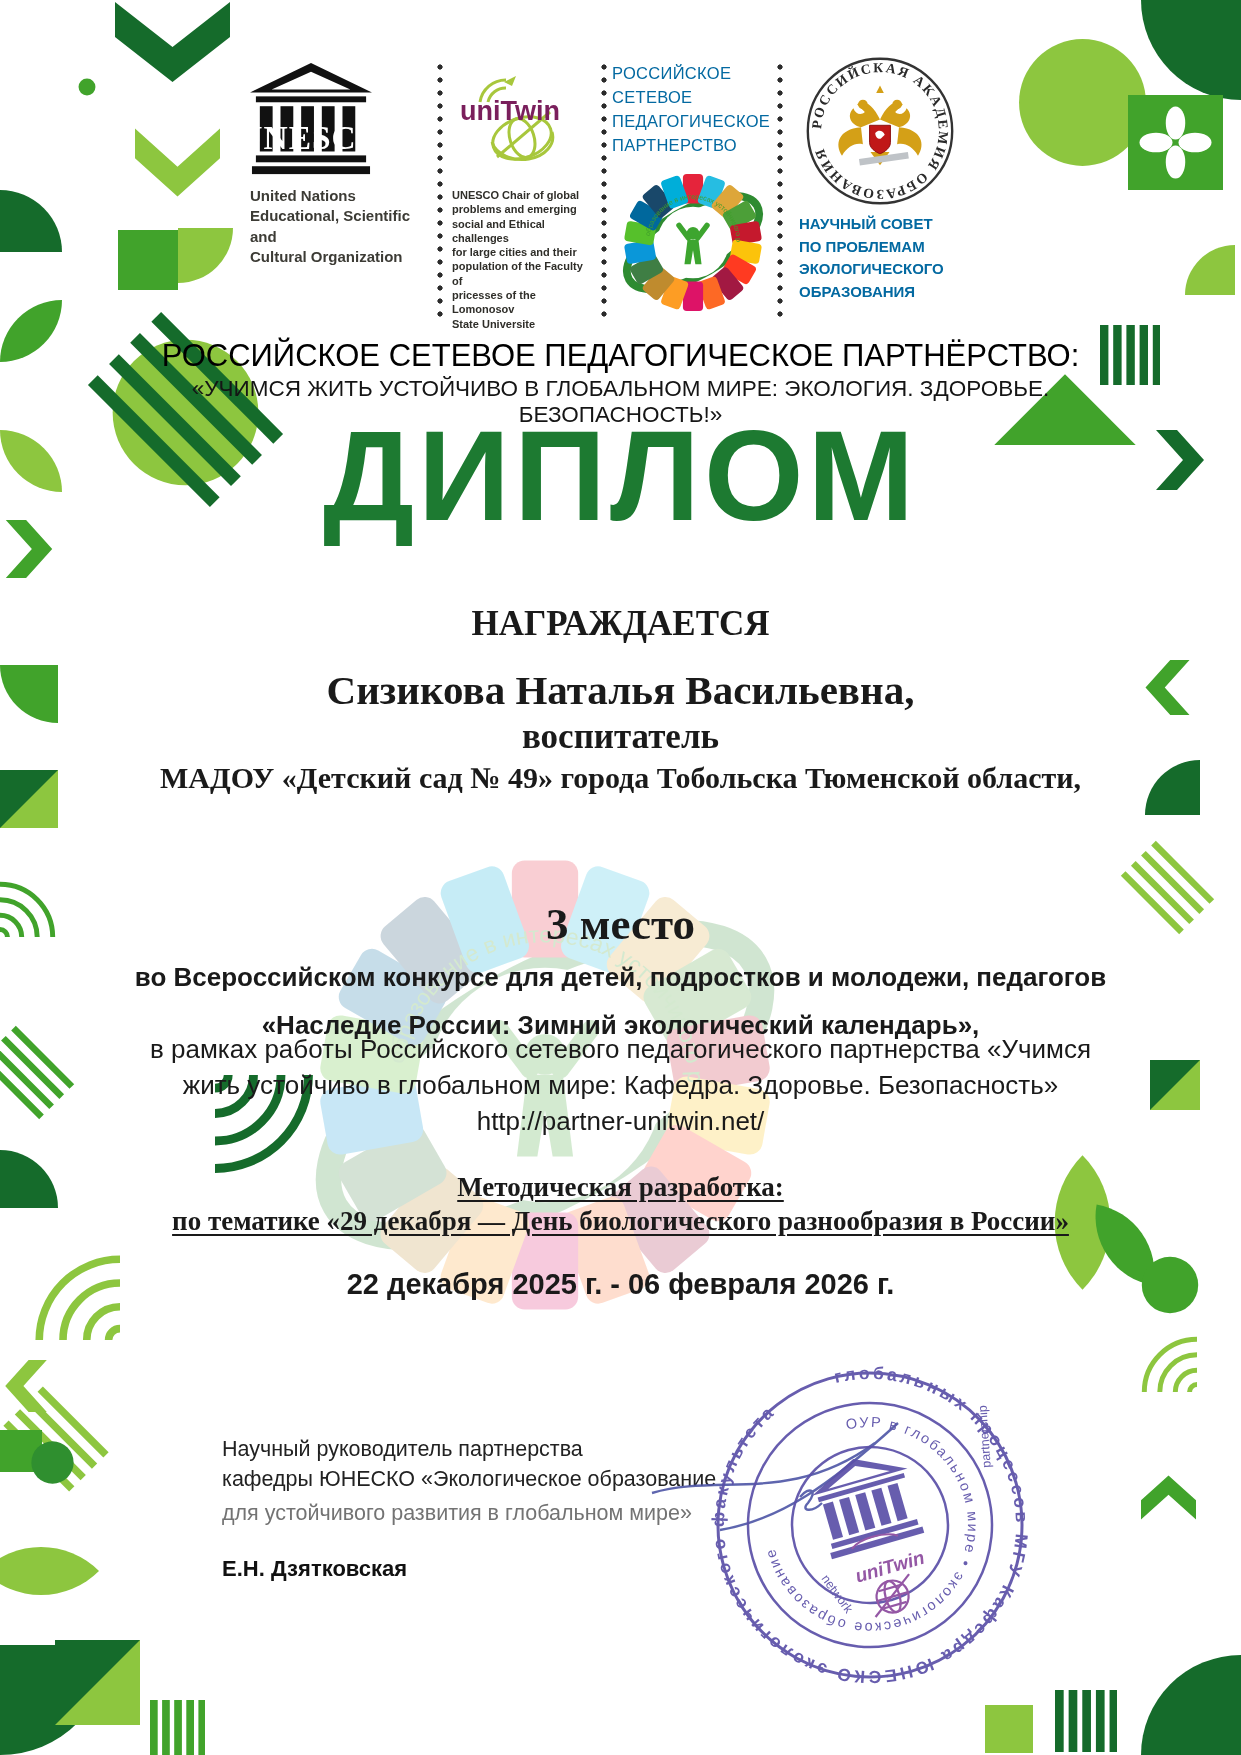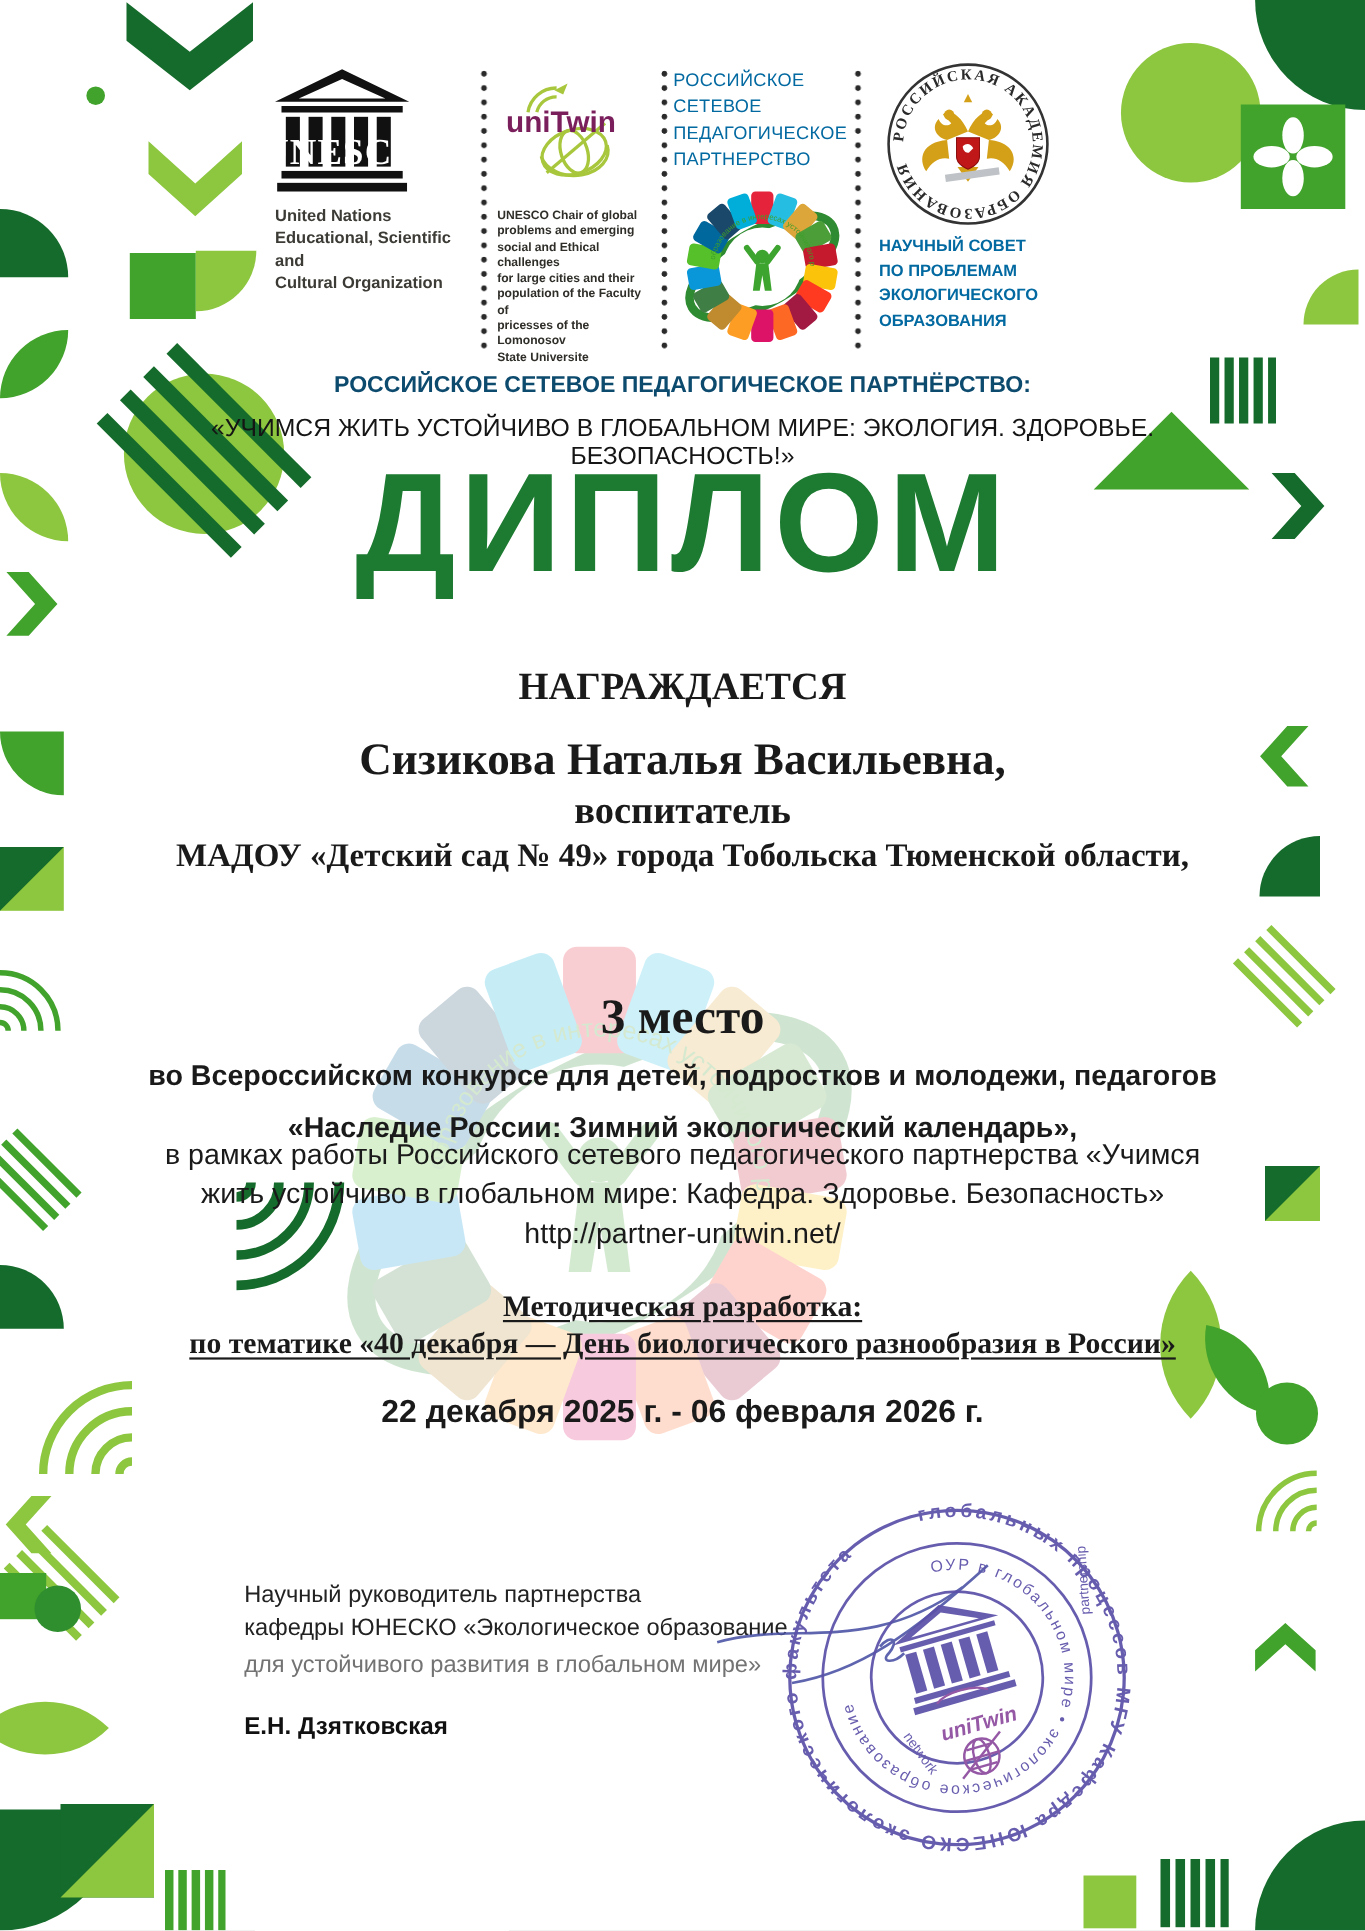--- a/index.html
+++ b/index.html
@@ -311,39 +311,39 @@
         <rect x="-26" y="26" width="52" height="7" fill="#bfc3c7" transform="rotate(-8)"></rect>
       </svg>
       <div style="font-size:15px;font-weight:700;line-height:1.5;color:#0369a1;margin-top:6px;padding-left:4px">
         <div>НАУЧНЫЙ СОВЕТ</div>
         <div>ПО ПРОБЛЕМАМ</div>
         <div>ЭКОЛОГИЧЕСКОГО</div>
         <div>ОБРАЗОВАНИЯ</div>
       </div>
     </div>
 
-    <div class="abs ctr" style="top:338px;font-size:21px;font-weight:700;color:#0c4a6e">РОССИЙСКОЕ СЕТЕВОЕ ПЕДАГОГИЧЕСКОЕ ПАРТНЁРСТВО:</div>
+    <div class="abs ctr" style="top:338px;font-size:31px;font-weight:400;color:#000000">РОССИЙСКОЕ СЕТЕВОЕ ПЕДАГОГИЧЕСКОЕ ПАРТНЁРСТВО:</div>
     <div class="abs ctr" style="top:376px;font-size:22.5px;color:#151515">«УЧИМСЯ ЖИТЬ УСТОЙЧИВО В ГЛОБАЛЬНОМ МИРЕ: ЭКОЛОГИЯ. ЗДОРОВЬЕ. БЕЗОПАСНОСТЬ!»</div>
 
     <div class="abs ctr" style="top:402px;font-size:128px;font-weight:800;letter-spacing:4px;color:#1d7a31;line-height:1.15">ДИПЛОМ</div>
 
     <div class="abs ctr serif" style="top:604px;font-size:35px;font-weight:700">НАГРАЖДАЕТСЯ</div>
     <div class="abs ctr serif" style="top:666px;font-size:41px;font-weight:700">Сизикова Наталья Васильевна,</div>
     <div class="abs ctr serif" style="top:717px;font-size:35px;font-weight:700">воспитатель</div>
     <div class="abs ctr serif" style="top:761px;font-size:30px;font-weight:700">МАДОУ «Детский сад № 49» города Тобольска Тюменской области,</div>
 
     <div class="abs ctr serif" style="top:898px;font-size:45px;font-weight:700">3 место</div>
     <div class="abs ctr" style="top:962px;font-size:26px;font-weight:700">во Всероссийском конкурсе для детей, подростков и молодежи, педагогов</div>
     <div class="abs ctr" style="top:1010px;font-size:26px;font-weight:700">«Наследие России: Зимний экологический календарь»,</div>
     <div class="abs ctr" style="top:1034px;font-size:26px">в рамках работы Российского сетевого педагогического партнерства «Учимся</div>
     <div class="abs ctr" style="top:1070px;font-size:26px">жить устойчиво в глобальном мире: Кафедра. Здоровье. Безопасность»</div>
     <div class="abs ctr" style="top:1106px;font-size:26px">http://partner-unitwin.net/</div>
 
     <div class="abs ctr serif u" style="top:1172px;font-size:27px;font-weight:700">Методическая разработка:</div>
-    <div class="abs ctr serif u" style="top:1206px;font-size:27px;font-weight:700">по тематике «40 декабря — День биологического разнообразия в России»</div>
+    <div class="abs ctr serif u" style="top:1206px;font-size:27px;font-weight:700">по тематике «29 декабря — День биологического разнообразия в России»</div>
 
     <div class="abs ctr" style="top:1268px;font-size:29px;font-weight:700">22 декабря 2025 г. - 06 февраля 2026 г.</div>
 
     <div class="abs" style="left:222px;top:1437px;font-size:21.5px;color:#222">Научный руководитель партнерства</div>
     <div class="abs" style="left:222px;top:1467px;font-size:21.5px;color:#222">кафедры ЮНЕСКО «Экологическое образование</div>
     <div class="abs" style="left:222px;top:1501px;font-size:21.5px;color:#737373">для устойчивого развития в глобальном мире»</div>
     <div class="abs" style="left:222px;top:1556px;font-size:22px;font-weight:700;color:#111">Е.Н. Дзятковская</div>
 
   </div>
 

